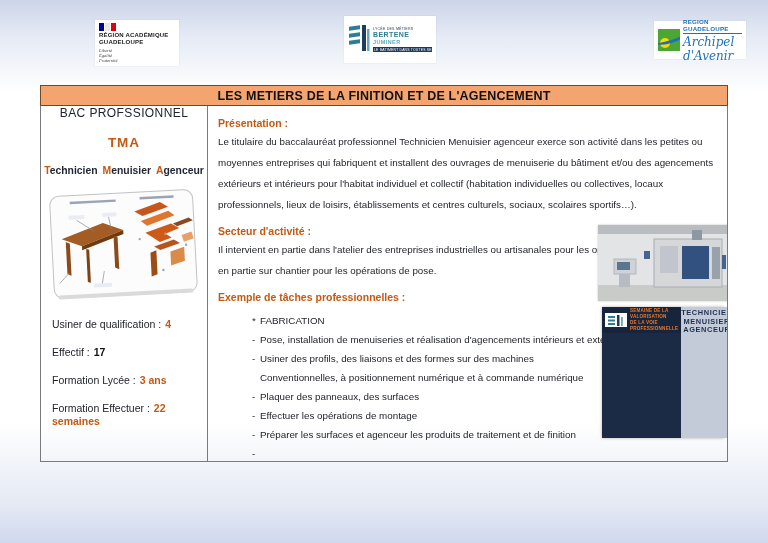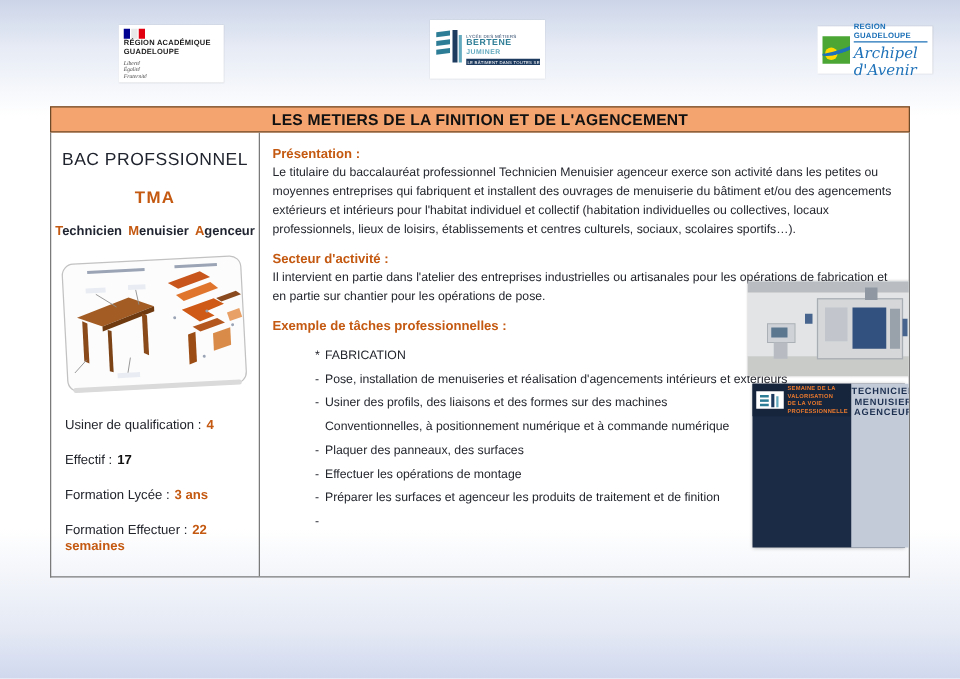--- a/index.html
+++ b/index.html
@@ -58,36 +58,36 @@
     display:flex;height:356px;
     border:1px solid var(--table-border);border-top:none;
   }
   .cell-left{
     width:167px;flex:none;border-right:1px solid var(--table-border);
     text-align:center;overflow:hidden;
   }
   .cell-right{flex:1;position:relative;padding:10px 8px 0 10px;overflow:hidden;}
 
   
-  .diploma{margin-top:13px;font-size:14px;color:#20242e;letter-spacing:.4px;}
+  .diploma{font-size:12px;color:#20242e;letter-spacing:.4px;}
   .acronym{margin-top:15px;font-size:13.5px;font-weight:bold;color:var(--accent-orange);letter-spacing:1px;}
   .speciality{margin-top:15px;font-size:10.4px;font-weight:bold;color:#1f2430;}
   .spec-word{display:inline-block;margin:0 1px;}
   .spec-word::first-letter{color:var(--accent-orange);}
   .furniture-wrap{margin-top:12px;}
   .facts{margin-top:12px;text-align:left;padding-left:11px;}
   .fact{margin-bottom:15px;font-size:10.5px;line-height:13px;}
   .fact-label{color:#23252d;}
   .fact-value{font-weight:bold;margin-left:4px;}
   .fact-value.accent{color:var(--accent-orange);}
   .fact-value.plain{color:#111;}
 
   
   .sec-heading{font-size:10.5px;font-weight:bold;color:var(--accent-orange);line-height:14px;}
-  .sec-body{font-size:9.8px;line-height:15px;color:#23252d;margin-top:1px;}
+  .sec-body{font-size:9.8px;line-height:21px;color:#23252d;margin-top:1px;}
   .sec{margin-bottom:9px;}
   .tasks{margin-top:10px;margin-left:34px;max-width:392px;}
   .task{display:flex;margin-bottom:6px;font-size:9.8px;line-height:13px;color:#23252d;}
   .task-marker{flex:none;width:8px;}
   .task-cont{margin-top:1px;}
 
   
   .img-machine{position:absolute;left:390px;top:119px;width:130px;height:76px;box-shadow:0 0 2px rgba(0,0,0,.25);}
   .poster{
     position:absolute;left:394px;top:201px;width:122px;height:131px;

